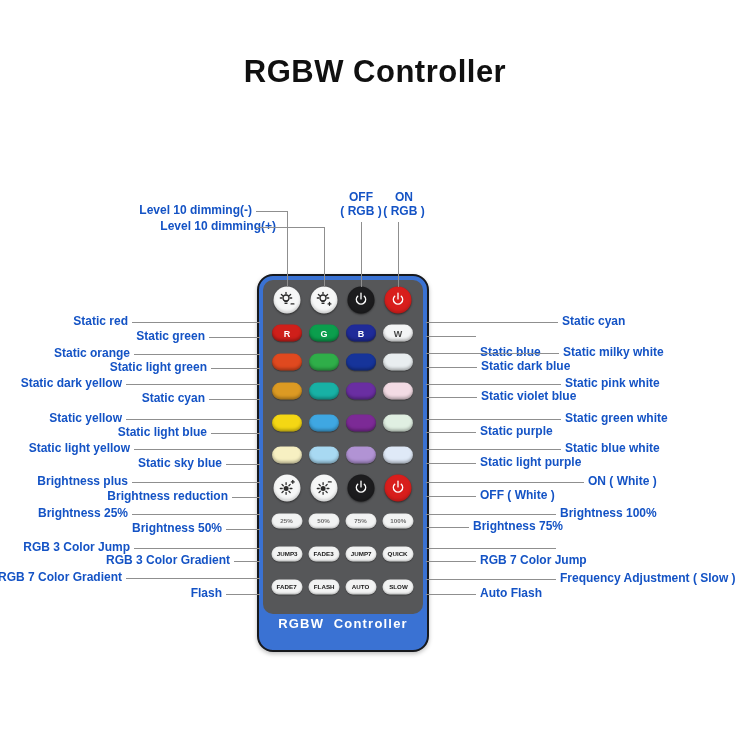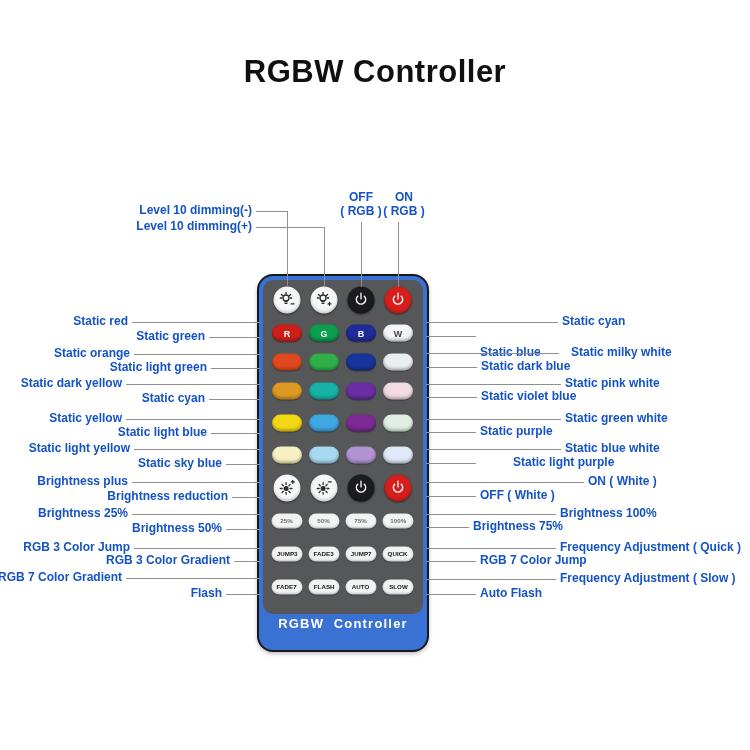--- a/index.html
+++ b/index.html
@@ -221,56 +221,55 @@
     <div class="callout left" style="right: 520px; top: 553px;">RGB 3 Color Gradient</div>
     <div class="line h" style="left: 234px; top: 561px; width: 26px;"></div>
     <div class="callout left" style="right: 628px; top: 570px;">RGB 7 Color Gradient</div>
     <div class="line h" style="left: 126px; top: 578px; width: 134px;"></div>
     <div class="callout left" style="right: 528px; top: 586px;">Flash</div>
     <div class="line h" style="left: 226px; top: 594px; width: 34px;"></div>
     <div class="callout right" style="left: 562px; top: 314px;">Static cyan</div>
     <div class="line h" style="left: 426px; top: 322px; width: 132px;"></div>
     <div class="callout right" style="left: 480px; top: 328px; margin-top: 17px;">Static blue</div>
     <div class="line h" style="left: 426px; top: 336px; width: 50px;"></div>
-    <div class="callout right" style="left: 563px; top: 345px; margin-left: 8px;">Static milky white</div>
+    <div class="callout right" style="left: 563px; top: 345px;">Static milky white</div>
     <div class="line h" style="left: 426px; top: 353px; width: 133px;"></div>
     <div class="callout right" style="left: 481px; top: 359px;">Static dark blue</div>
     <div class="line h" style="left: 426px; top: 367px; width: 51px;"></div>
     <div class="callout right" style="left: 565px; top: 376px;">Static pink white</div>
     <div class="line h" style="left: 426px; top: 384px; width: 135px;"></div>
     <div class="callout right" style="left: 481px; top: 389px;">Static violet blue</div>
     <div class="line h" style="left: 426px; top: 397px; width: 51px;"></div>
     <div class="callout right" style="left: 565px; top: 411px;">Static green white</div>
     <div class="line h" style="left: 426px; top: 419px; width: 135px;"></div>
     <div class="callout right" style="left: 480px; top: 424px;">Static purple</div>
     <div class="line h" style="left: 426px; top: 432px; width: 50px;"></div>
     <div class="callout right" style="left: 565px; top: 441px;">Static blue white</div>
     <div class="line h" style="left: 426px; top: 449px; width: 135px;"></div>
-    <div class="callout right" style="left: 480px; top: 455px; margin-left: 33px;">Static light purple</div>
+    <div class="callout right" style="left: 480px; top: 455px;">Static light purple</div>
     <div class="line h" style="left: 426px; top: 463px; width: 50px;"></div>
     <div class="callout right" style="left: 588px; top: 474px;">ON ( White )</div>
     <div class="line h" style="left: 426px; top: 482px; width: 158px;"></div>
     <div class="callout right" style="left: 480px; top: 488px;">OFF ( White )</div>
     <div class="line h" style="left: 426px; top: 496px; width: 50px;"></div>
     <div class="callout right" style="left: 560px; top: 506px;">Brightness 100%</div>
     <div class="line h" style="left: 426px; top: 514px; width: 130px;"></div>
     <div class="callout right" style="left: 473px; top: 519px;">Brightness 75%</div>
     <div class="line h" style="left: 426px; top: 527px; width: 43px;"></div>
-    <div class="callout right" style="left: 560px; top: 540px;">Frequency Adjustment ( Quick )</div>
     <div class="line h" style="left: 426px; top: 548px; width: 130px;"></div>
     <div class="callout right" style="left: 480px; top: 553px;">RGB 7 Color Jump</div>
     <div class="line h" style="left: 426px; top: 561px; width: 50px;"></div>
     <div class="callout right" style="left: 560px; top: 571px;">Frequency Adjustment ( Slow )</div>
     <div class="line h" style="left: 426px; top: 579px; width: 130px;"></div>
     <div class="callout right" style="left: 480px; top: 586px;">Auto Flash</div>
     <div class="line h" style="left: 426px; top: 594px; width: 50px;"></div>
     <div class="callout left" style="right: 498px; top: 203px;">Level 10 dimming(-)</div>
     <div class="line h" style="left: 256px; top: 211px; width: 31px;"></div>
     <div class="line v" style="left: 287px; top: 211px; height: 76px;"></div>
-    <div class="callout left" style="right: 498px; top: 219px;">Level 10 dimming(+)</div>
+    <div class="callout left" style="right: 474px; top: 219px;">Level 10 dimming(+)</div>
     <div class="line h" style="left: 256px; top: 227px; width: 68px;"></div>
     <div class="line v" style="left: 324px; top: 227px; height: 60px;"></div>
     <div class="top-callout" style="left: 321px; top: 190px; width: 80px;">
       <div>OFF</div>
       <div>( RGB )</div>
     </div>
     <div class="line v" style="left: 361px; top: 222px; height: 65px;"></div>
     <div class="top-callout" style="left: 364px; top: 190px; width: 80px;">
       <div>ON</div>
       <div>( RGB )</div>

